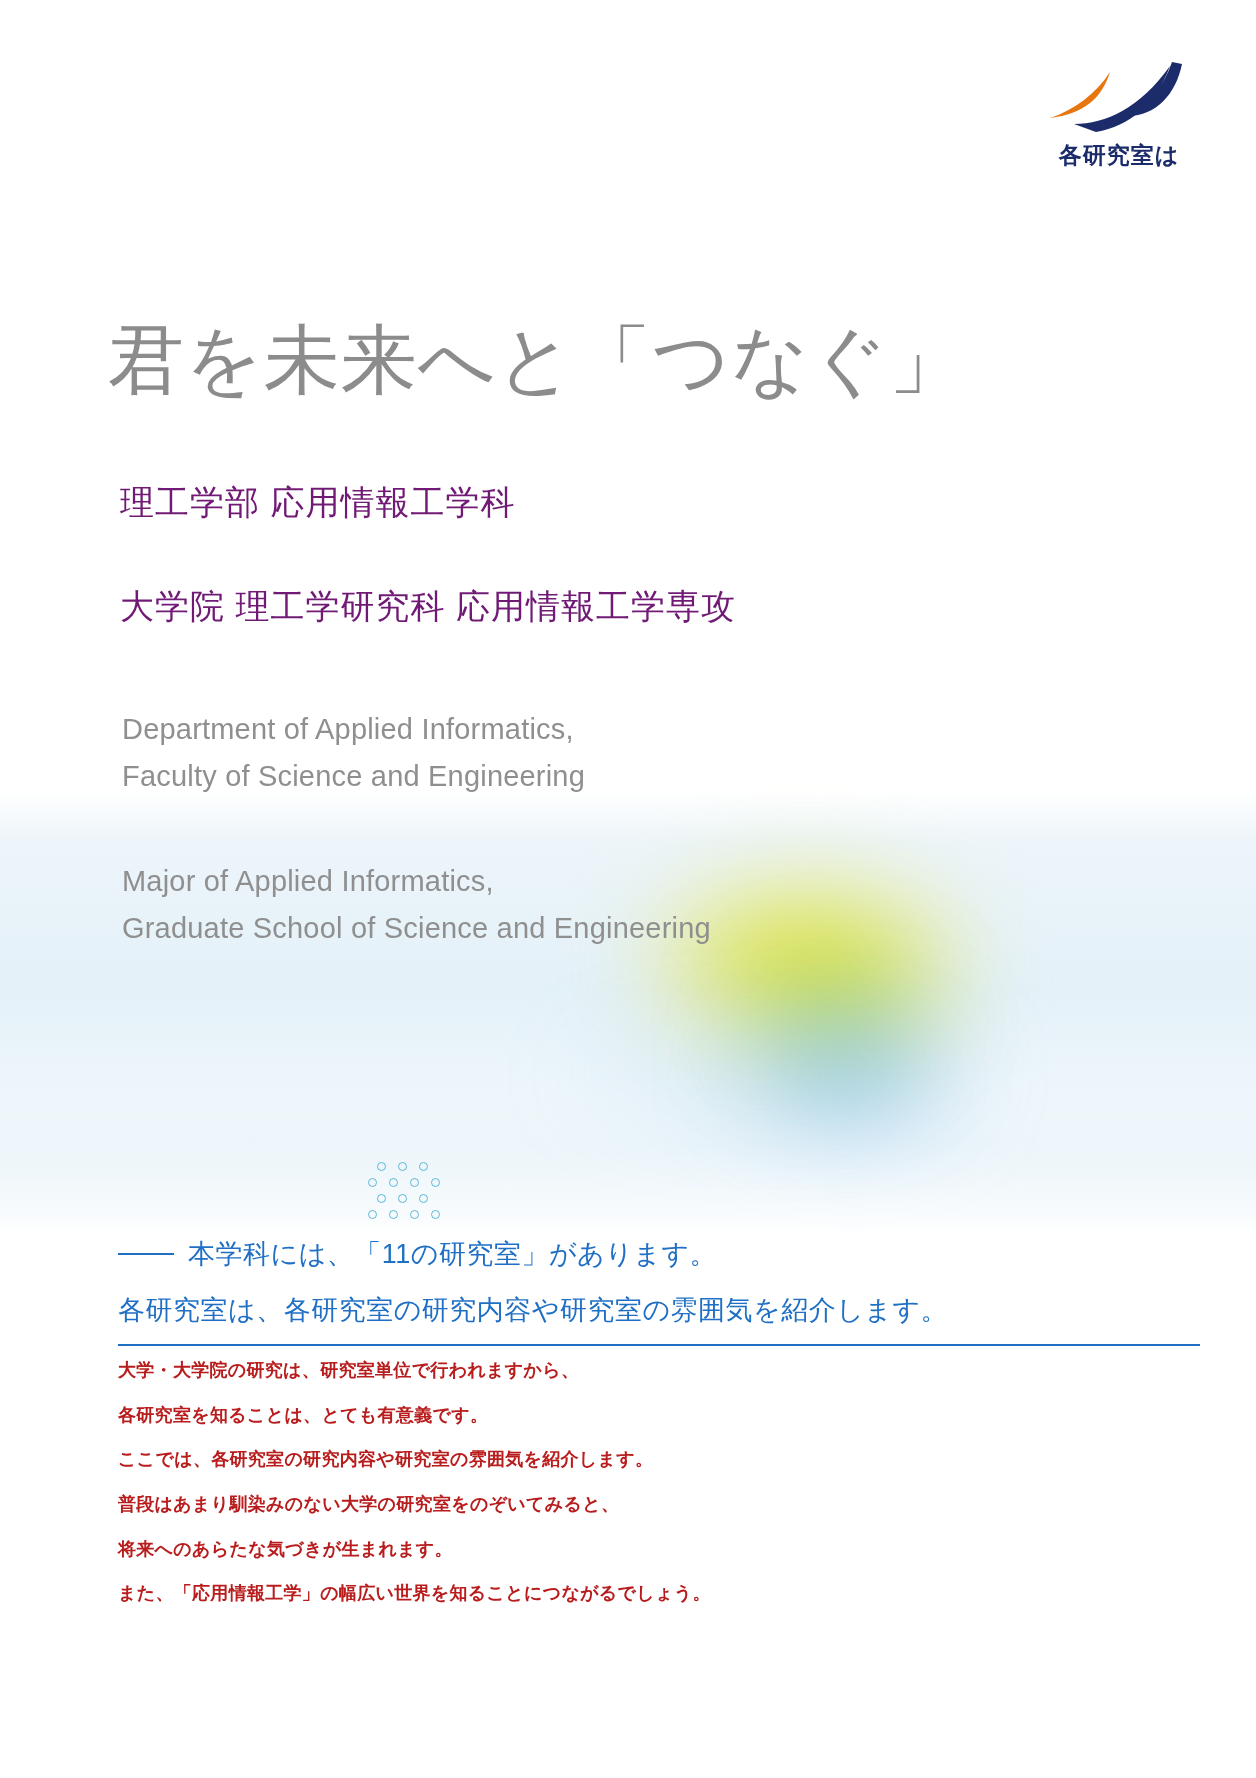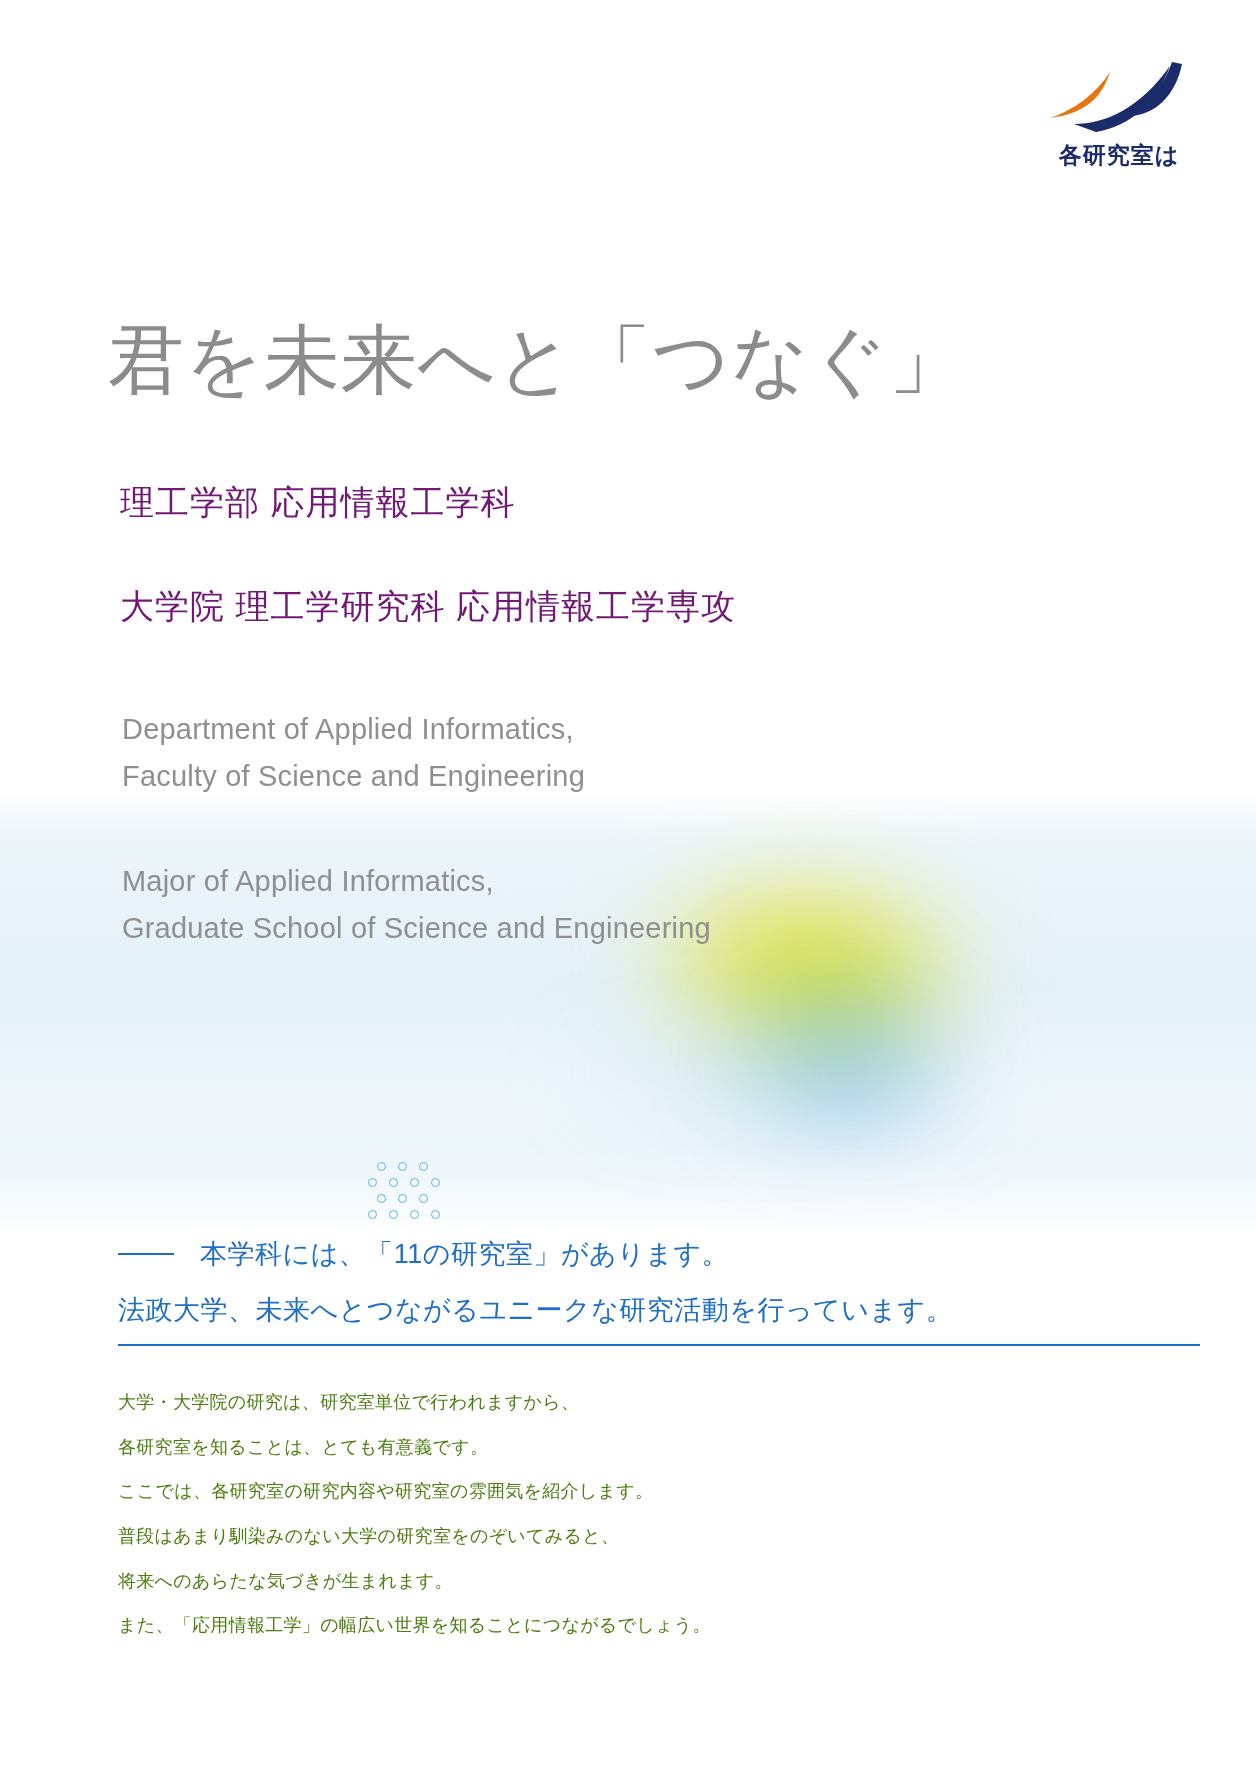--- a/index.html
+++ b/index.html
@@ -148,21 +148,21 @@
     left: 118px;
     top: 1236px;
     width: 1080px;
     color: #1f6fc4;
   }
   .callout-line1 {
     font-size: 27px;
     letter-spacing: 0.5px;
     display: flex;
     align-items: center;
-    gap: 12px;
+    gap: 0px;
     white-space: nowrap;
   }
   .rule-dash {
     display: inline-block;
     width: 56px;
     height: 2px;
     background: #1f6fc4;
     margin-right: 14px;
   }
   .callout-line2 {
@@ -177,26 +177,27 @@
     top: 1344px;
     width: 1082px;
     height: 2px;
     background: #1f6fc4;
   }
 
   
   .body-text {
     position: absolute;
     left: 118px;
-    top: 1380px;
+    top: 1348px;
     width: 1060px;
-    color: #4d7c0f;
+    color: #b91c1c;
     font-size: 18px;
     line-height: 2.48;
     letter-spacing: 0.3px;
+    font-weight: bold;
   }
   .body-text p { margin: 0; white-space: nowrap; }
 </style>
 </head>
 <body>
 
 <div class="bg-band"></div>
 <div class="bg-band2"></div>
 <div class="blob blob-yellow"></div>
 <div class="blob blob-green"></div>
@@ -249,21 +250,21 @@
     <span class="dot"></span>
     <span class="dot"></span>
   </div>
 </div>
 
 <div class="callout">
   <div class="callout-line1">
     <span class="rule-dash"></span>
     <span>本学科には、「11の研究室」があります。</span>
   </div>
-  <div class="callout-line2">法政大学、未来へとつながるユニークな研究活動を行っています。</div>
+  <div class="callout-line2">各研究室は、各研究室の研究内容や研究室の雰囲気を紹介します。</div>
 </div>
 <div class="divider"></div>
 
 <div class="body-text">
   <p>大学・大学院の研究は、研究室単位で行われますから、</p>
   <p>各研究室を知ることは、とても有意義です。</p>
   <p>ここでは、各研究室の研究内容や研究室の雰囲気を紹介します。</p>
   <p>普段はあまり馴染みのない大学の研究室をのぞいてみると、</p>
   <p>将来へのあらたな気づきが生まれます。</p>
   <p>また、「応用情報工学」の幅広い世界を知ることにつながるでしょう。</p>

